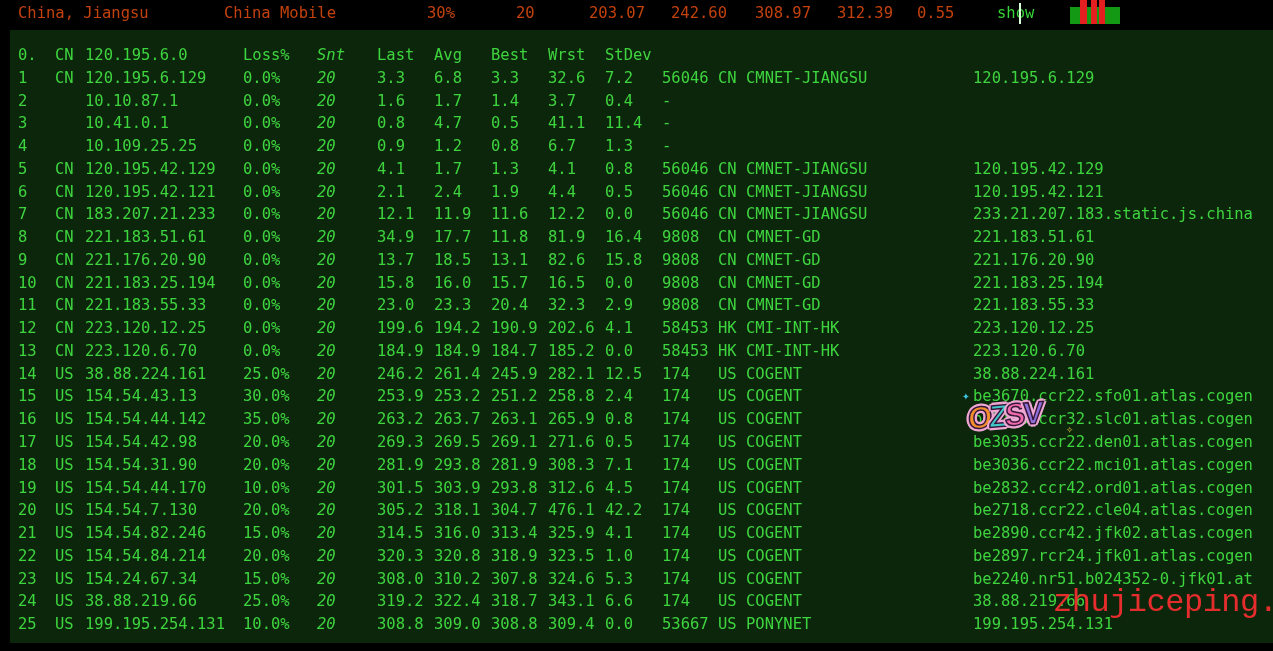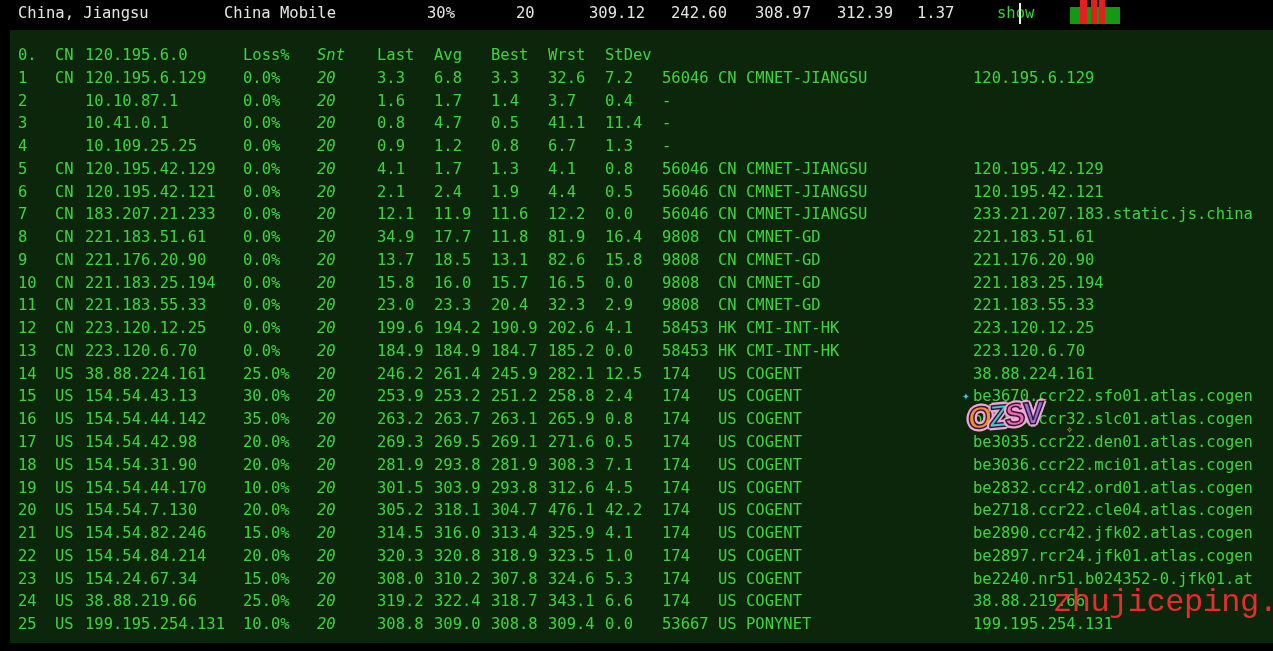--- a/index.html
+++ b/index.html
@@ -1,19 +1,19 @@
 <!DOCTYPE html>
 <html><head>
 <meta charset="utf-8">
 <style>
   html,body{margin:0;padding:0;width:1273px;height:651px;background:#000;overflow:hidden;}
   body{font-family:"DejaVu Sans Mono",monospace;font-size:15.5px;}
 
   .topbar{position:absolute;left:0;top:0;width:1273px;height:28px;background:#000;}
-  .topbar span{position:absolute;top:4px;color:#e5e5e5;white-space:pre;}
+  .topbar span{position:absolute;top:4px;color:#c2410c;white-space:pre;}
   .tb-loc{left:18px}.tb-isp{left:224px}.tb-loss{left:427px}.tb-snt{left:516px}
   .tb-last{left:589px}.tb-avg{left:671px}.tb-best{left:755px}.tb-wrst{left:837px}
   .tb-stdev{left:917px}
   .tb-show{left:997px;color:#36d436 !important;cursor:pointer;}
   .cursorbar{position:absolute;left:1019px;top:3px;width:2px;height:21px;background:#d9ffd9;}
   .minichart{position:absolute;left:1070px;top:0;width:50px;height:24px;}
   .mc-green{position:absolute;left:0;top:7px;width:50px;height:17px;background:#139913;}
   .mc-bar{position:absolute;top:0;height:24px;background:#e31f1f;}
   .mc-b1{left:10px;width:7px}.mc-b2{left:21px;width:6px}.mc-b3{left:29px;width:6px}
 
@@ -41,25 +41,25 @@
     font-family:Liberation Mono, monospace;font-size:32px;letter-spacing:-0.5px;}
 </style>
 </head>
 <body>
 
 <div class="topbar">
   <span class="tb-loc">China, Jiangsu</span>
   <span class="tb-isp">China Mobile</span>
   <span class="tb-loss">30%</span>
   <span class="tb-snt">20</span>
-  <span class="tb-last">309.12</span>
+  <span class="tb-last">203.07</span>
   <span class="tb-avg">242.60</span>
   <span class="tb-best">308.97</span>
   <span class="tb-wrst">312.39</span>
-  <span class="tb-stdev">1.37</span>
+  <span class="tb-stdev">0.55</span>
   <span class="tb-show">show</span>
   <div class="cursorbar"></div>
   <div class="minichart">
     <div class="mc-green"></div>
     <div class="mc-bar mc-b1"></div>
     <div class="mc-bar mc-b2"></div>
     <div class="mc-bar mc-b3"></div>
   </div>
 </div>
 

